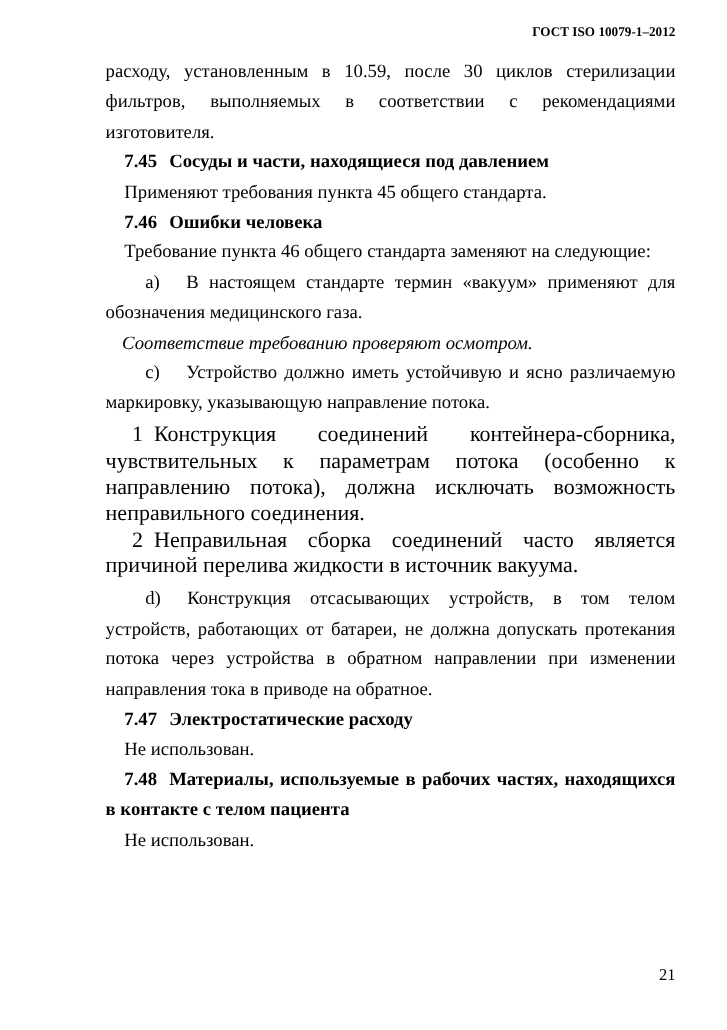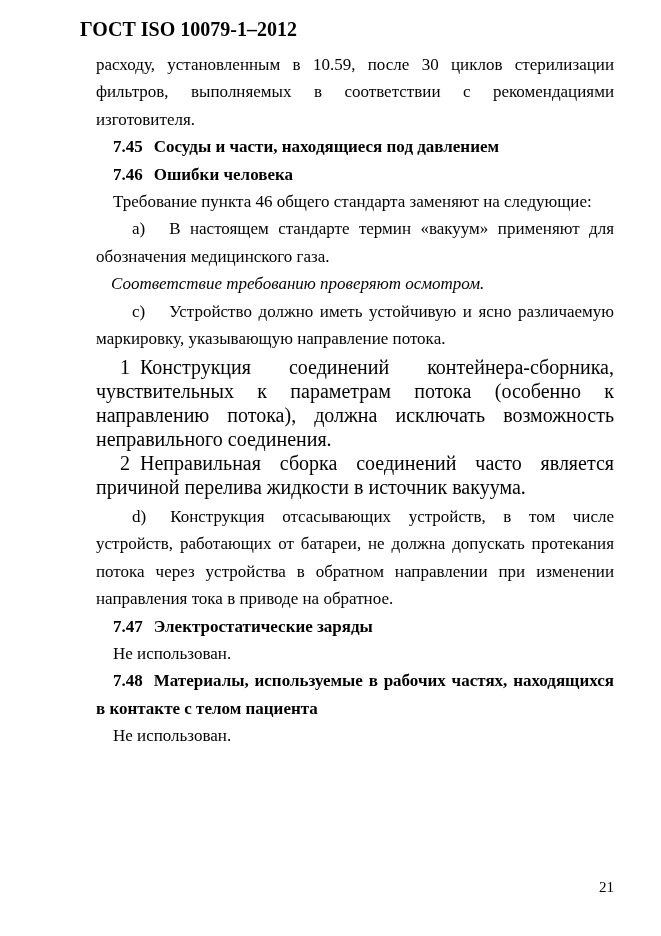--- a/index.html
+++ b/index.html
@@ -14,23 +14,23 @@
     background: #ffffff;
     color: #000000;
     font-family: "Liberation Serif", "DejaVu Serif", serif;
     overflow: hidden;
   }
   .header {
     position: absolute;
     top: 19px;
     left: 80px;
     right: 47px;
-    text-align: left;
+    text-align: right;
     font-weight: bold;
-    font-size: 20px;
+    font-size: 12px;
     line-height: 20px;
   }
   .content {
     position: absolute;
     top: 51px;
     left: 80px;
     right: 47px;
     margin-left: 16px;
   }
   .para {
@@ -97,20 +97,21 @@
   </div>
 
   <div class="content">
 
     <p class="para">расходу, установленным в 10.59, после 30 циклов стерилизации фильтров, выполняемых в соответствии с рекомендациями изготовителя.</p>
 
     <p class="para heading">
       <span class="hnum">7.45</span><span>Сосуды и части, находящиеся под давлением</span>
     </p>
 
+    <p class="para indent">Применяют требования пункта 45 общего стандарта.</p>
 
     <p class="para heading">
       <span class="hnum">7.46</span><span>Ошибки человека</span>
     </p>
 
     <p class="para indent">Требование пункта 46 общего стандарта заменяют на следующие:</p>
 
     <p class="para list">
       <span class="lmark">a)</span><span>В настоящем стандарте термин «вакуум» применяют для обозначения медицинского газа.</span>
     </p>
@@ -127,25 +128,25 @@
       <p class="para note">
         <span class="nmark">1</span><span>Конструкция соединений контейнера-сборника, чувствительных к параметрам потока (особенно к направлению потока), должна исключать возможность неправильного соединения.</span>
       </p>
 
       <p class="para note">
         <span class="nmark">2</span><span>Неправильная сборка соединений часто является причиной перелива жидкости в источник вакуума.</span>
       </p>
     </div>
 
     <p class="para list">
-      <span class="lmark">d)</span><span>Конструкция отсасывающих устройств, в том числе устройств, работающих от батареи, не должна допускать протекания потока через устройства в обратном направлении при изменении направления тока в приводе на обратное.</span>
+      <span class="lmark">d)</span><span>Конструкция отсасывающих устройств, в том телом устройств, работающих от батареи, не должна допускать протекания потока через устройства в обратном направлении при изменении направления тока в приводе на обратное.</span>
     </p>
 
     <p class="para heading">
-      <span class="hnum">7.47</span><span>Электростатические заряды</span>
+      <span class="hnum">7.47</span><span>Электростатические расходу</span>
     </p>
 
     <p class="para indent">Не использован.</p>
 
     <p class="para heading">
       <span class="hnum">7.48</span><span>Материалы, используемые в рабочих частях, находящихся в контакте с телом пациента</span>
     </p>
 
     <p class="para indent">Не использован.</p>
 

